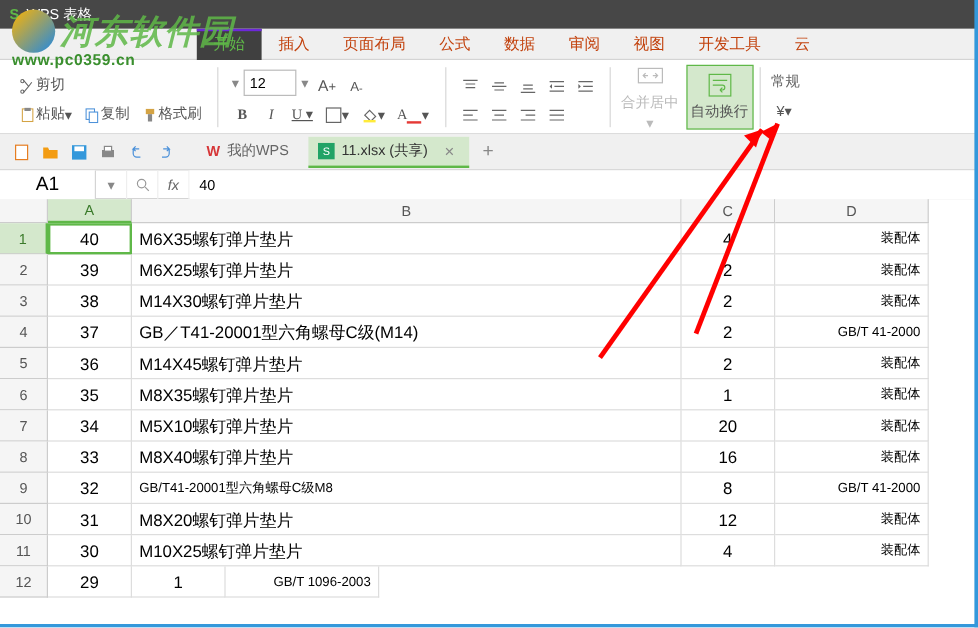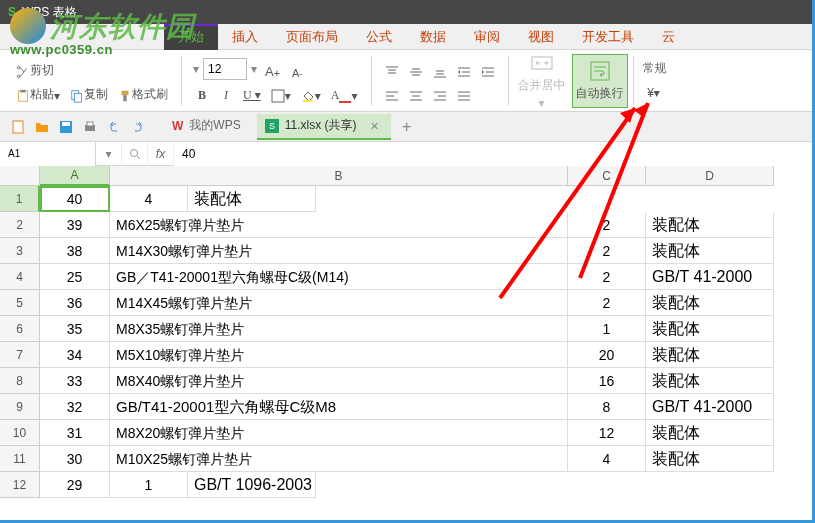--- a/index.html
+++ b/index.html
@@ -38,42 +38,42 @@
 .doctabs { height: 30px; background: #f0f0f0; display: flex; align-items: center; border-bottom: 1px solid #d4d4d4; padding-left: 8px; gap: 4px; }
 .qat { display: flex; gap: 4px; margin-right: 12px; }
 .qat-btn { width: 20px; height: 20px; display: flex; align-items: center; justify-content: center; cursor: pointer; }
 .doctab { height: 26px; padding: 0 12px 0 8px; display: flex; align-items: center; gap: 6px; font-size: 12px; border-bottom: 2px solid transparent; cursor: pointer; color: #666; }
 .doctab.active { background: #d4e8cc; border-bottom: 2px solid #5fb848; color: #333; }
 .doctab .close-x { color: #888; font-size: 14px; margin-left: 8px; }
 .newtab-btn { width: 24px; height: 24px; display: flex; align-items: center; justify-content: center; color: #888; font-size: 16px; cursor: pointer; }
 
 
 .fbar { height: 24px; display: flex; align-items: center; border-bottom: 1px solid #d4d4d4; }
-.namebox { width: 96px; height: 24px; border: none; border-right: 1px solid #d4d4d4; padding: 0 8px; font-size: 10px; background: #fff; }
+.namebox { width: 80px; height: 24px; border: none; border-right: 1px solid #d4d4d4; padding: 0 8px; font-size: 16px; background: #fff; text-align: center; }
 .fbar-btn { width: 26px; height: 24px; display: flex; align-items: center; justify-content: center; color: #888; border-right: 1px solid #eee; }
 .fx-cell { width: 26px; font-style: italic; color: #666; text-align: center; }
 .formula-input { flex: 1; height: 24px; border: none; padding: 0 8px; font-size: 12px; }
 
 
 .sheet { display: flex; height: 356px; }
 .corner { width: 40px; height: 20px; background: #f5f5f5; border-right: 1px solid #ccc; border-bottom: 1px solid #ccc; }
 .colheads { display: flex; height: 20px; }
 .colhead { background: #f5f5f5; border-right: 1px solid #ccc; border-bottom: 1px solid #ccc; text-align: center; line-height: 20px; color: #555; font-size: 12px; }
 .colhead.sel { background: #d4e8cc; color: #3a7a2a; border-bottom: 2px solid #5fb848; line-height: 18px; }
 .rowheads { width: 40px; }
 .rowhead { height: 26px; background: #f5f5f5; border-right: 1px solid #ccc; border-bottom: 1px solid #ccc; text-align: center; line-height: 26px; color: #555; font-size: 12px; }
 .rowhead.sel { background: #d4e8cc; color: #3a7a2a; border-right: 2px solid #5fb848; }
 .grid-body { flex: 1; }
 .grid-row { display: flex; height: 26px; }
 .cell { border-right: 1px solid #ddd; border-bottom: 1px solid #ddd; padding: 0 6px; line-height: 26px; font-size: 14px; overflow: hidden; white-space: nowrap; }
 .cell.colA { width: 70px; text-align: center; }
 .cell.colB { width: 458px; text-align: left; }
 .cell.colC { width: 78px; text-align: center; }
-.cell.colD { width: 128px; text-align: left; font-size: 16px; }
-.cell.small { font-size: 15px; }
+.cell.colD { width: 128px; text-align: right; font-size: 11px; }
+.cell.small { font-size: 11px; }
 .cell.selected { outline: 2px solid #5fb848; outline-offset: -2px; background: #fff; }
 
 
 .arrow { position: absolute; z-index: 200; pointer-events: none; }
 .arrow-line { stroke: #ff0000; stroke-width: 4; fill: none; }
 .arrow-head { fill: #ff0000; }
 
 .overlay-border { position: absolute; inset: 0; border-right: 3px solid #3498db; border-bottom: 3px solid #3498db; pointer-events: none; z-index: 300; }
 </style>
 </head>
@@ -349,37 +349,38 @@
         <div class="rowhead">7</div>
         <div class="rowhead">8</div>
         <div class="rowhead">9</div>
         <div class="rowhead">10</div>
         <div class="rowhead">11</div>
         <div class="rowhead">12</div>
       </div>
     <div class="grid-body" id="gridbody">
         <div class="grid-row">
           <div class="cell colA selected">40</div>
+          <div class="cell colB">M6X35螺钉弹片垫片</div>
           <div class="cell colC">4</div>
           <div class="cell colD">装配体</div>
         </div>
         <div class="grid-row">
           <div class="cell colA">39</div>
           <div class="cell colB">M6X25螺钉弹片垫片</div>
           <div class="cell colC">2</div>
           <div class="cell colD">装配体</div>
         </div>
         <div class="grid-row">
           <div class="cell colA">38</div>
           <div class="cell colB">M14X30螺钉弹片垫片</div>
           <div class="cell colC">2</div>
           <div class="cell colD">装配体</div>
         </div>
         <div class="grid-row">
-          <div class="cell colA">25</div>
+          <div class="cell colA">37</div>
           <div class="cell colB">GB／T41-20001型六角螺母C级(M14)</div>
           <div class="cell colC">2</div>
           <div class="cell colD">GB/T 41-2000</div>
         </div>
         <div class="grid-row">
           <div class="cell colA">36</div>
           <div class="cell colB">M14X45螺钉弹片垫片</div>
           <div class="cell colC">2</div>
           <div class="cell colD">装配体</div>
         </div>

